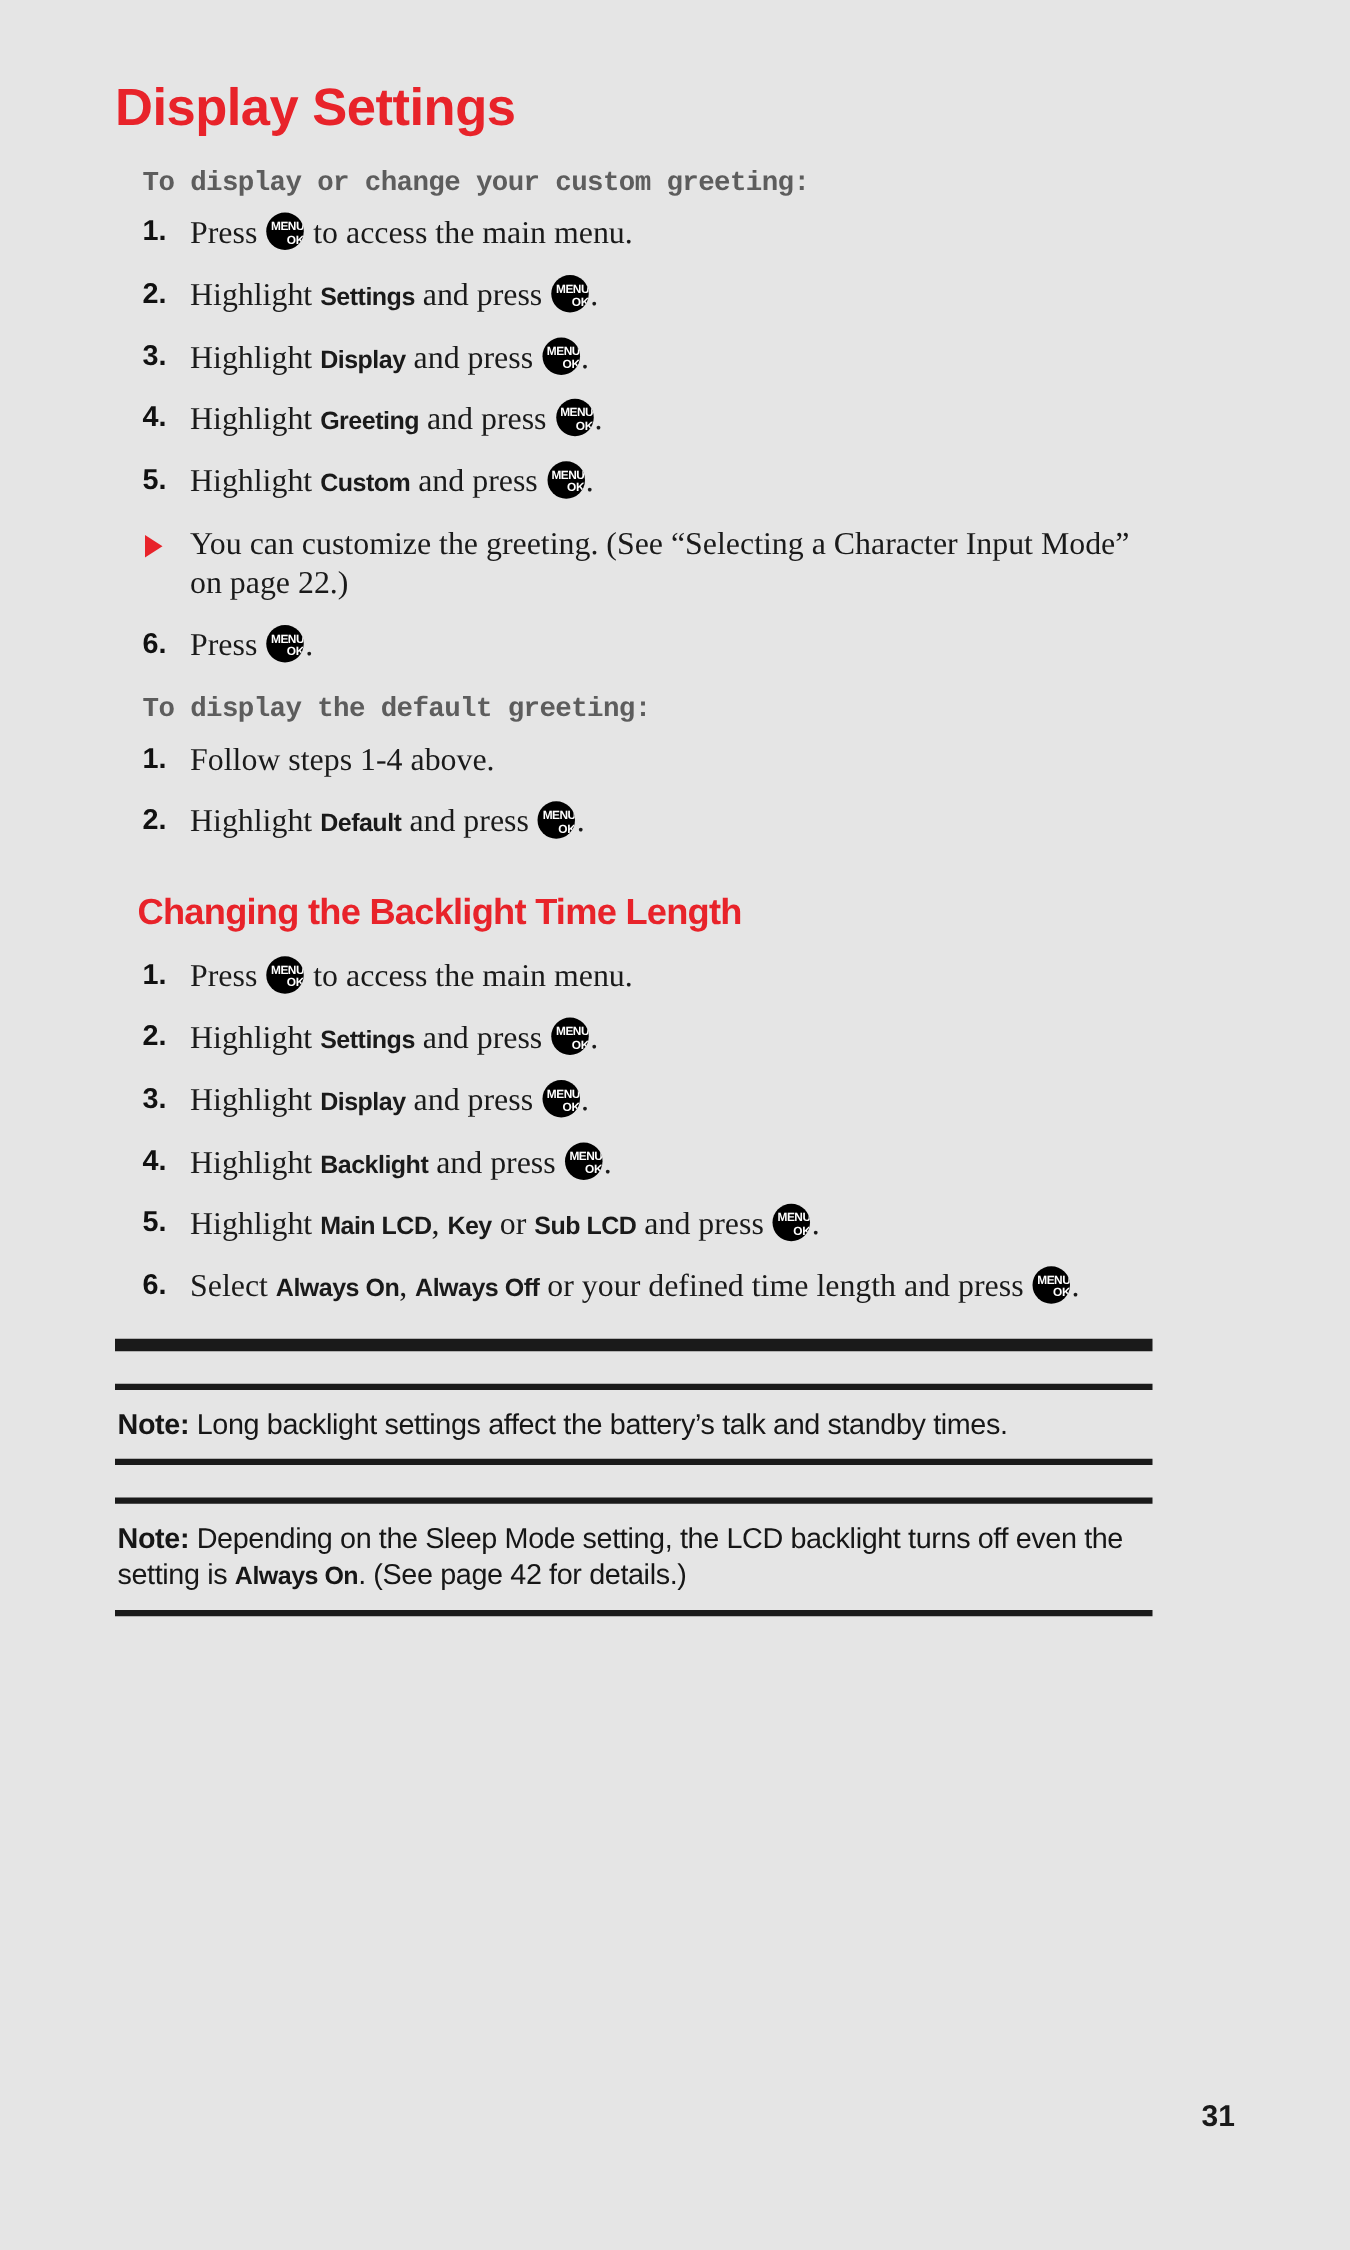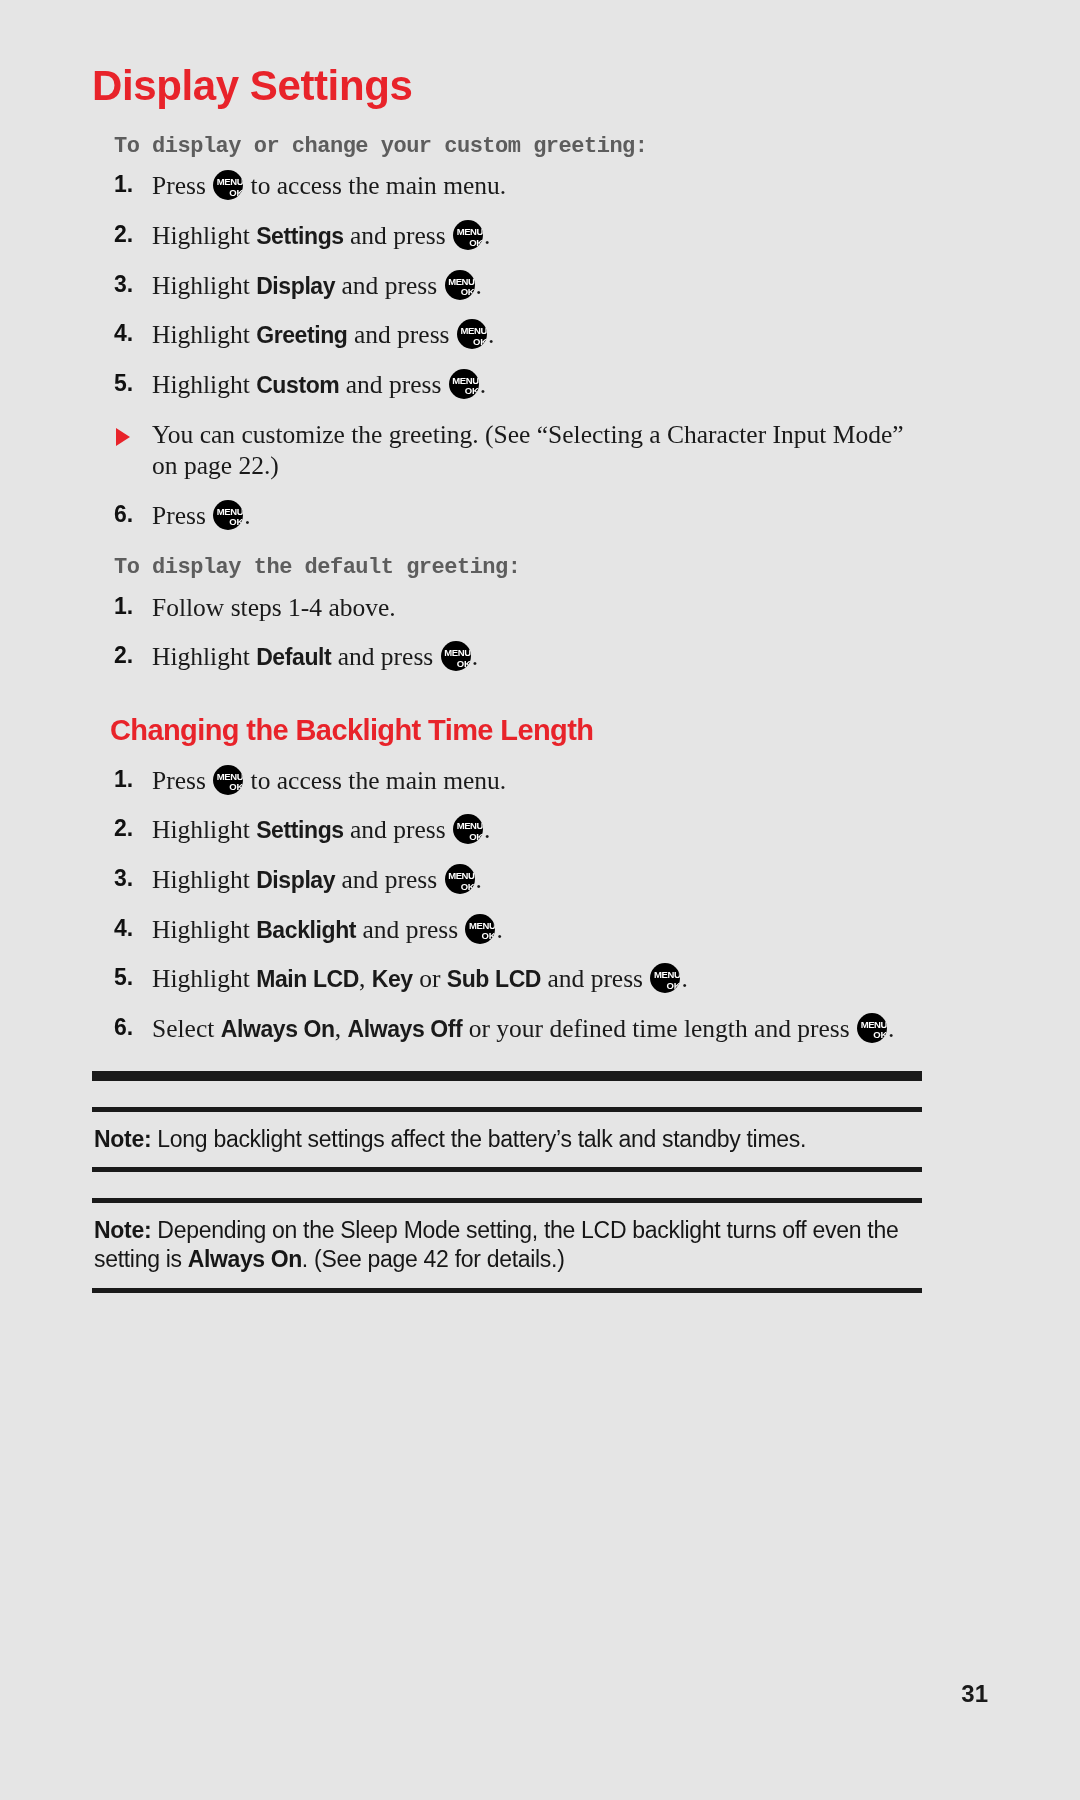--- a/index.html
+++ b/index.html
@@ -102,21 +102,21 @@
     height: 0;
     border-left: 14px solid #e8232a;
     border-top: 9px solid transparent;
     border-bottom: 9px solid transparent;
   }
 
   
   b.opt {
     font-family: "Liberation Sans", "DejaVu Sans", sans-serif;
     font-weight: bold;
-    font-size: 23px;
+    font-size: 20px;
     letter-spacing: -0.4px;
   }
 
   
   .menukey {
     display: inline-block;
     vertical-align: -6px;
     width: 30px;
     height: 30px;
     border-radius: 50%;

